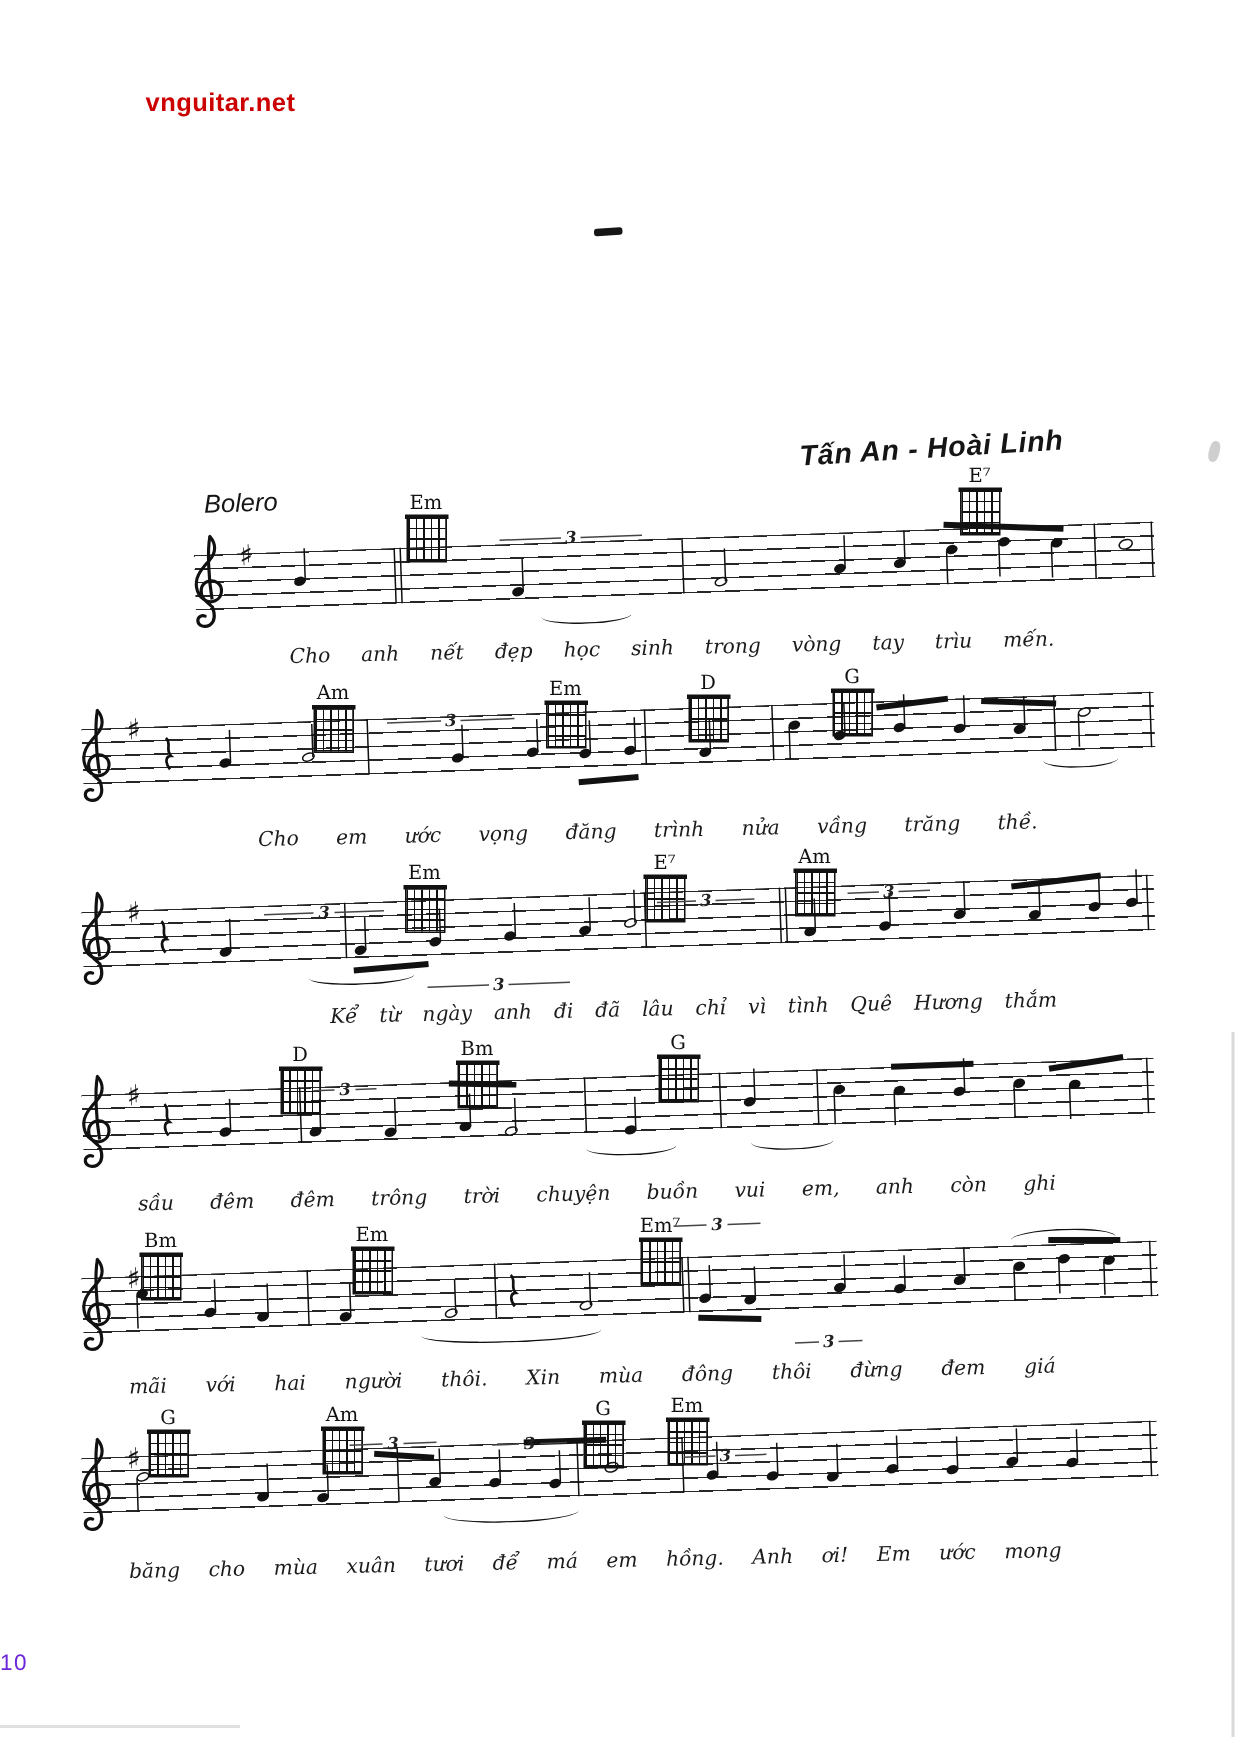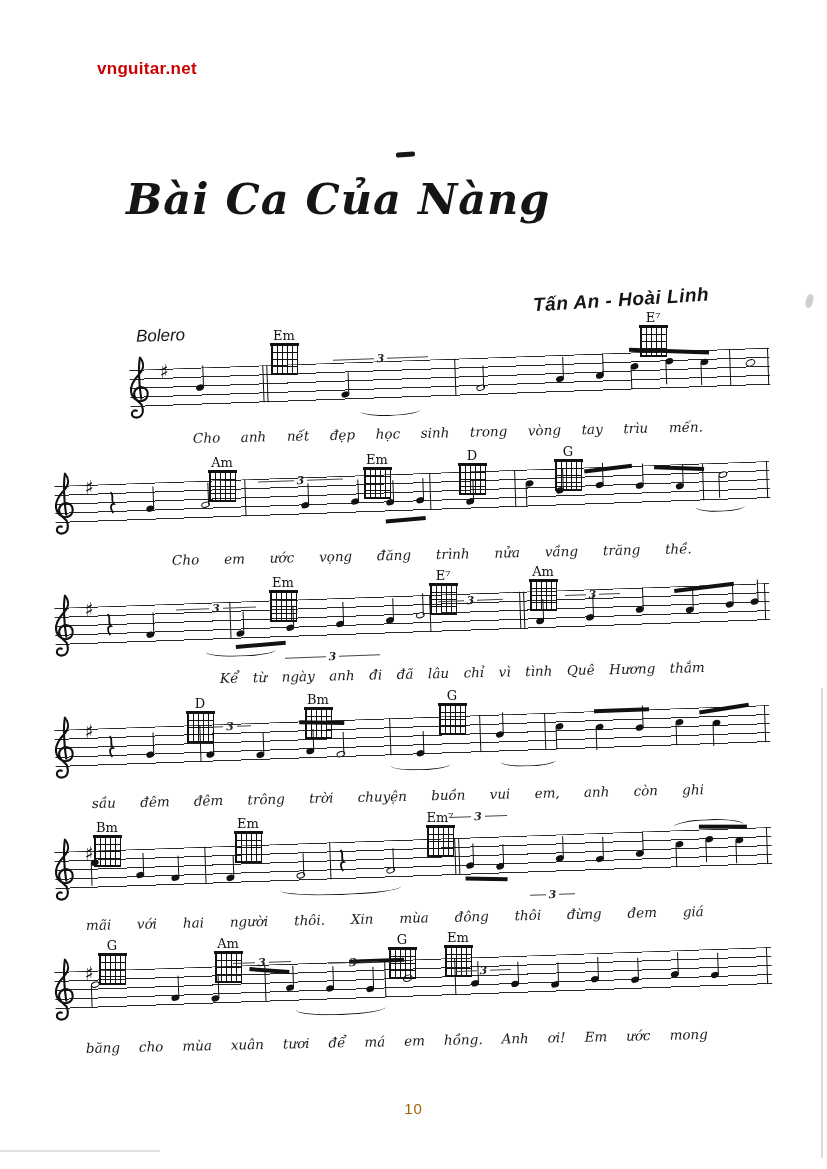--- a/index.html
+++ b/index.html
@@ -12,21 +12,21 @@
   .artifact-edge-r{position:absolute;right:4px;top:688px;height:470px;width:2px;background:#d9d9d9;}
   .artifact-edge-b{position:absolute;left:0;top:1150px;width:160px;height:2px;background:#e0e0e0;}
 
   .title{position:absolute;left:126px;top:174px;font-style:italic;font-weight:700;font-size:43px;
          font-family:"DejaVu Serif",serif;letter-spacing:1px;}
   .subtitle{position:absolute;left:0;right:0;top:255px;text-align:center;font-size:17px;color:#222;
             font-family:"DejaVu Serif",serif;}
   .composer{position:absolute;left:533px;top:289px;font:italic bold 19px "Liberation Sans",sans-serif;
             transform:rotate(-3.5deg);letter-spacing:.5px;}
   .tempo{position:absolute;left:136px;top:326px;font:italic 17px "Liberation Sans",sans-serif;transform:rotate(-2deg);}
-  .pagenum{position:absolute;left:0;right:0;top:1100px;text-align:center;font:15px "Liberation Sans",sans-serif;color:#a16207;letter-spacing:1px;}
+  .pagenum{position:absolute;left:0;right:0;top:1100px;font:15px "Liberation Sans",sans-serif;color:#6d28d9;letter-spacing:1px;}
 
   .staff{position:absolute;height:37px;transform:rotate(-2deg);transform-origin:0 50%;}
   .staff-lines{position:absolute;left:0;top:0;width:100%;height:38px;
     background:repeating-linear-gradient(to bottom,#262626 0 1px,transparent 1px 9px);}
   .clef{position:absolute;left:-6px;top:-15px;}
   .keysig{position:absolute;left:30px;top:-9px;font:19px "DejaVu Sans",sans-serif;color:#111;}
   .bar{position:absolute;top:0;width:1.4px;height:37px;background:#111;}
   .note{position:absolute;width:8px;height:6px;}
   .note .head{position:absolute;left:0;top:0;width:8px;height:6px;border-radius:50%;background:#111;transform:rotate(-18deg);}
   .note.h .head{width:7px;height:4px;background:#fff;border:1.5px solid #111;}
@@ -57,21 +57,20 @@
 </head>
 <body>
 
 <div id="page">
   <div class="watermark" style="color: rgb(204, 0, 0); text-align: right;">vnguitar.net</div>
   <div class="artifact-dash"></div>
   <div class="artifact-smudge"></div>
   <div class="artifact-edge-r"></div>
   <div class="artifact-edge-b"></div>
 
-  <div class="title">Bài Ca Của Nàng</div>
   <div class="composer">Tấn An - Hoài Linh</div>
   <div class="tempo">Bolero</div>
 
   <div id="score">
       <div class="staff" style="left: 130px; top: 370px; width: 640px;">
         <div class="staff-lines"></div>
         <div class="clef"><svg width="30" height="70" viewBox="0 0 30 70">
             <path d="M17 3 C21 8 21 14 16 19 C9 26 6 31 7 37 C8 44 14 48 19 46 C24 44 25 37 21 34 C17 31 11 33 10 38 C9 44 14 47 17 50 C19 56 18 60 15 62 C11 64 7 62 7 59 C7 56 10 55 12 56" fill="none" stroke="#111" stroke-width="2.1" stroke-linecap="round"></path>
             <path d="M17 3 C15 12 15 30 17 45" fill="none" stroke="#111" stroke-width="2.1"></path>
           </svg></div>

